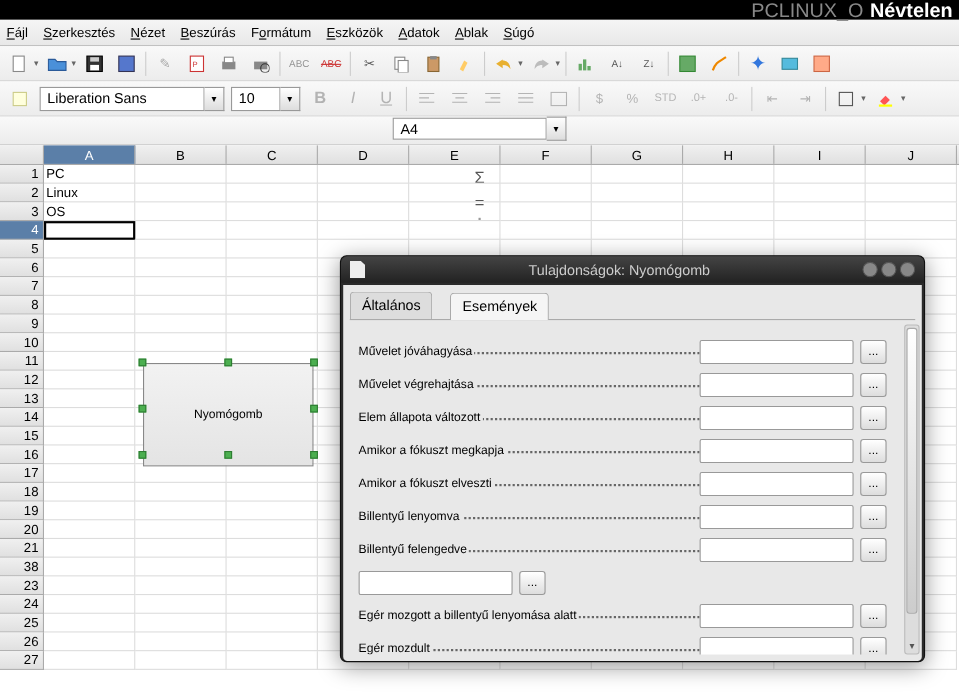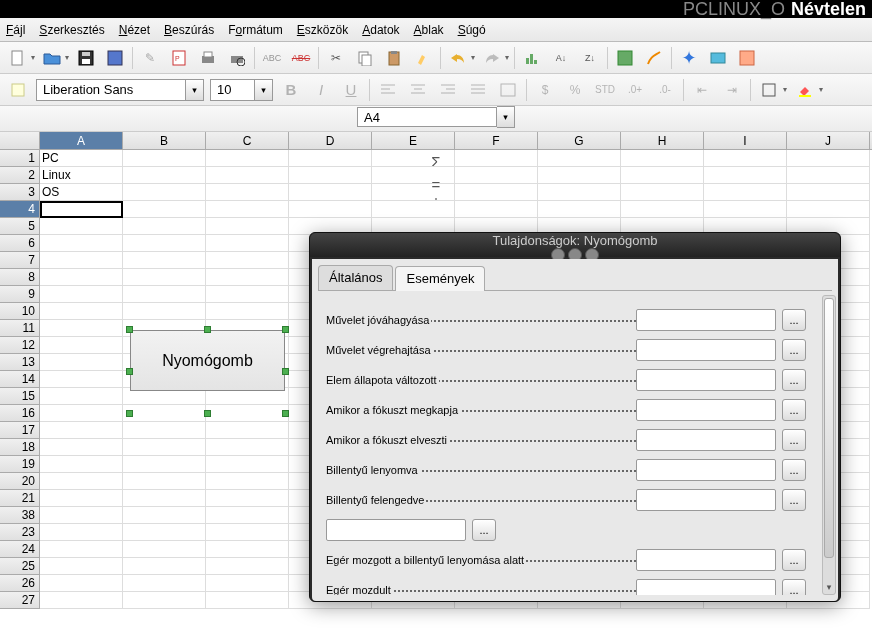--- a/index.html
+++ b/index.html
@@ -40,33 +40,33 @@
 .colh { width: 83px; border-right: 1px solid #aaa; text-align: center; font-size: 12px; line-height: 18px; }
 .colh.sel { background: #5b7fa8; color: #fff; }
 .rows { }
 .row { display: flex; height: 17px; }
 .rowh { width: 40px; border-right: 1px solid #aaa; border-bottom: 1px solid #aaa; background: linear-gradient(#f0f0f0,#e0e0e0); text-align: right; padding-right: 4px; font-size: 12px; line-height: 17px; }
 .rowh.sel { background: #5b7fa8; color: #fff; }
 .cell { width: 83px; border-right: 1px solid #ddd; border-bottom: 1px solid #ddd; padding-left: 2px; font-size: 12px; line-height: 17px; }
 .cell.active { border: 2px solid #000; line-height: 14px; }
 
 
-.form-button { position: absolute; left: 130px; top: 198px; width: 155px; height: 61px; background: linear-gradient(#f2f2f2,#e4e4e4); border: 1px solid #888; display: flex; align-items: center; justify-content: center; font-size: 16px; }
+.form-button { position: absolute; left: 130px; top: 198px; width: 155px; height: 94px; background: linear-gradient(#f2f2f2,#e4e4e4); border: 1px solid #888; display: flex; align-items: center; justify-content: center; font-size: 11px; }
 .handle { position: absolute; width: 7px; height: 7px; background: #4caf50; border: 1px solid #2e7d32; }
 
 
 .dialog { position: absolute; left: 309px; top: 232px; width: 532px; height: 370px; background: #2a2a2a; border: 1px solid #111; border-radius: 6px; box-shadow: 0 4px 20px rgba(0,0,0,0.4); }
-.dlg-titlebar { height: 24px; background: linear-gradient(#444,#222); display: flex; align-items: center; padding: 0 8px; color: #ddd; border-radius: 6px 6px 0 0; flex-direction: column; }
+.dlg-titlebar { height: 24px; background: linear-gradient(#444,#222); display: flex; align-items: center; padding: 0 8px; color: #ddd; border-radius: 6px 6px 0 0; }
 .dlg-icon { width: 14px; height: 16px; background: #eee; margin-right: 10px; clip-path: polygon(0 0, 70% 0, 100% 25%, 100% 100%, 0 100%); }
 .dlg-title { flex: 1; text-align: center; font-size: 13px; color: #ccc; }
 .dlg-winbtns { display: flex; gap: 3px; }
 .winbtn { width: 14px; height: 14px; border-radius: 7px; background: #888; border: 1px solid #555; }
 .dlg-body { background: #e8e8e8; margin: 2px; height: 342px; border-radius: 0 0 4px 4px; padding: 6px; position: relative; }
 .tabstrip { display: flex; height: 26px; border-bottom: 1px solid #aaa; }
-.tab { padding: 4px 10px; border: 1px solid #aaa; border-bottom: none; margin-right: 2px; background: #ddd; border-radius: 4px 4px 0 0; font-size: 13px; cursor: default; }
+.tab { padding: 4px 10px; border: 1px solid #aaa; border-bottom: none; margin-right: 16px; background: #ddd; border-radius: 4px 4px 0 0; font-size: 13px; cursor: default; }
 .tab.active { background: #f5f5f5; position: relative; top: 1px; }
 .tab-content { padding: 14px 8px 8px 8px; height: 304px; overflow: hidden; position: relative; }
 .event-row { display: flex; align-items: center; height: 30px; }
 .event-label { width: 310px; font-size: 11px; white-space: nowrap; overflow: hidden; position: relative; }
 .event-label::after { content: ""; position: absolute; left: 0; right: 0; bottom: 4px; border-bottom: 2px dotted #666; z-index: 0; }
 .event-label span { background: #e8e8e8; position: relative; z-index: 1; padding-right: 2px; }
 .event-input { width: 140px; height: 22px; border: 1px solid #999; background: #fff; border-radius: 2px; }
 .event-btn { width: 24px; height: 22px; border: 1px solid #999; background: linear-gradient(#fff,#ddd); border-radius: 3px; margin-left: 6px; display: flex; align-items: center; justify-content: center; font-size: 11px; }
 .dlg-scroll { position: absolute; right: 2px; top: 36px; width: 14px; bottom: 6px; background: #ddd; border: 1px solid #bbb; border-radius: 3px; }
 .dlg-scroll .thumb { position: absolute; left: 1px; right: 1px; top: 2px; height: 260px; background: linear-gradient(#fff,#ccc); border: 1px solid #aaa; border-radius: 3px; }

